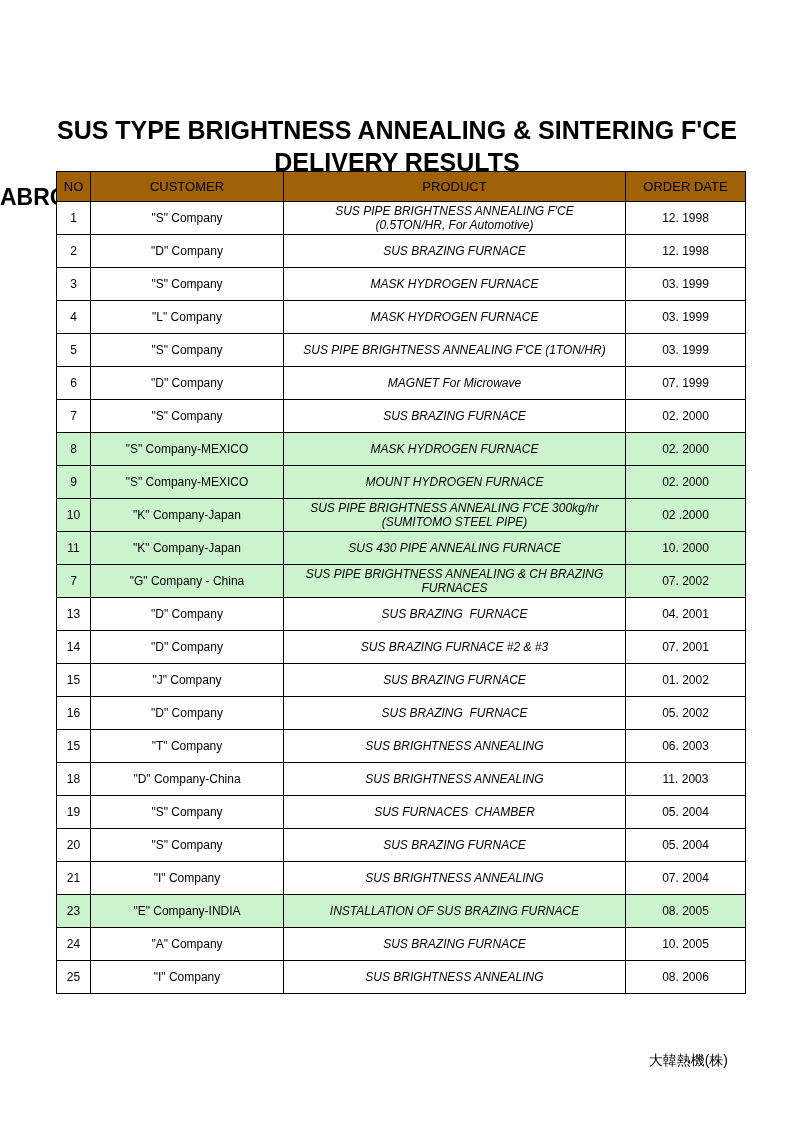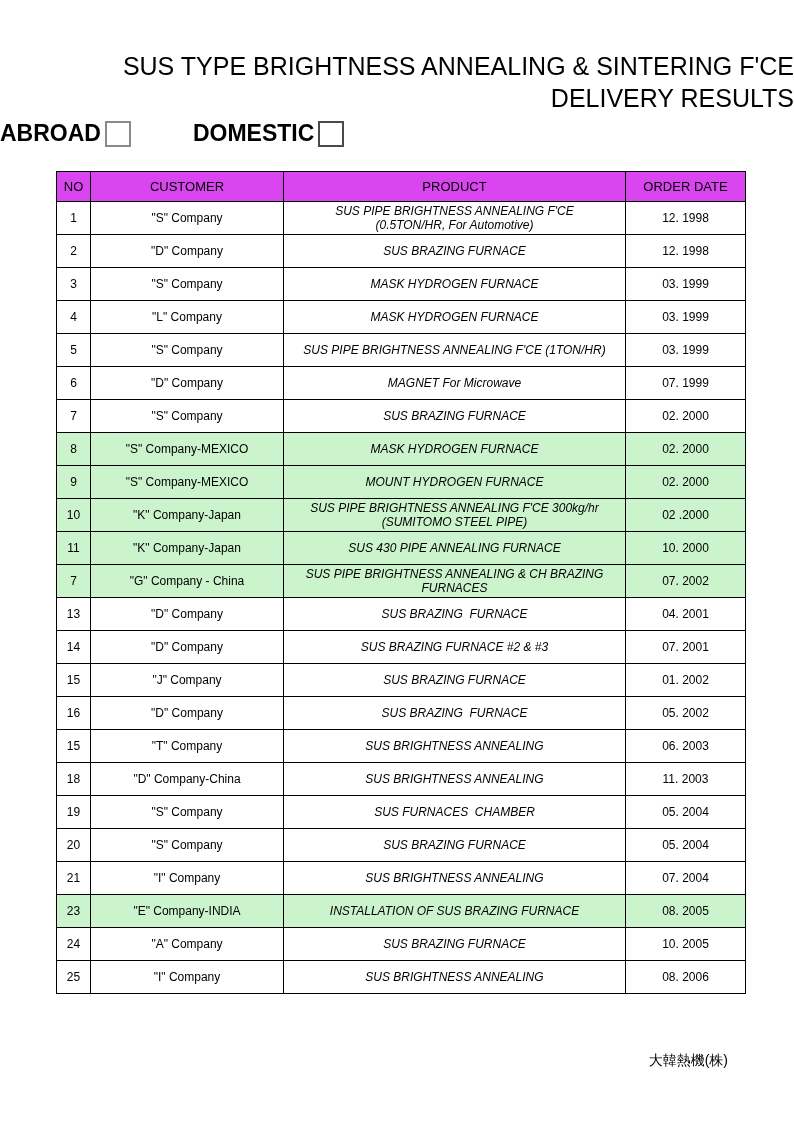--- a/index.html
+++ b/index.html
@@ -10,23 +10,23 @@
   }
   .page {
     position: relative;
     width: 794px;
     height: 1123px;
     margin: 0 auto;
     background: #ffffff;
     overflow: hidden;
   }
   .title-block {
-    margin-top: 50px;
-    text-align: right;
-    font-weight: normal;
+    margin-top: 114px;
+    text-align: center;
+    font-weight: bold;
     font-size: 25px;
     line-height: 1.28;
     letter-spacing: 0px;
   }
   .legend {
     margin-top: 6px;
     display: flex;
     align-items: center;
     gap: 0;
     font-weight: bold;
@@ -60,21 +60,21 @@
     border: 1.5px solid #000000;
     text-align: center;
     vertical-align: middle;
     padding: 1px 3px;
     overflow: hidden;
   }
   table.results th {
     height: 30px;
     font-weight: normal;
     font-size: 13px;
-    background: #d946ef;
+    background: #a16207;
   }
   table.results td {
     height: 33px;
     line-height: 1.2;
   }
   td.product { white-space: pre-wrap; font-style: italic; }
   col.c-no { width: 34px; }
   col.c-customer { width: 193px; }
   col.c-product { width: 342px; }
   col.c-date { width: 120px; }

